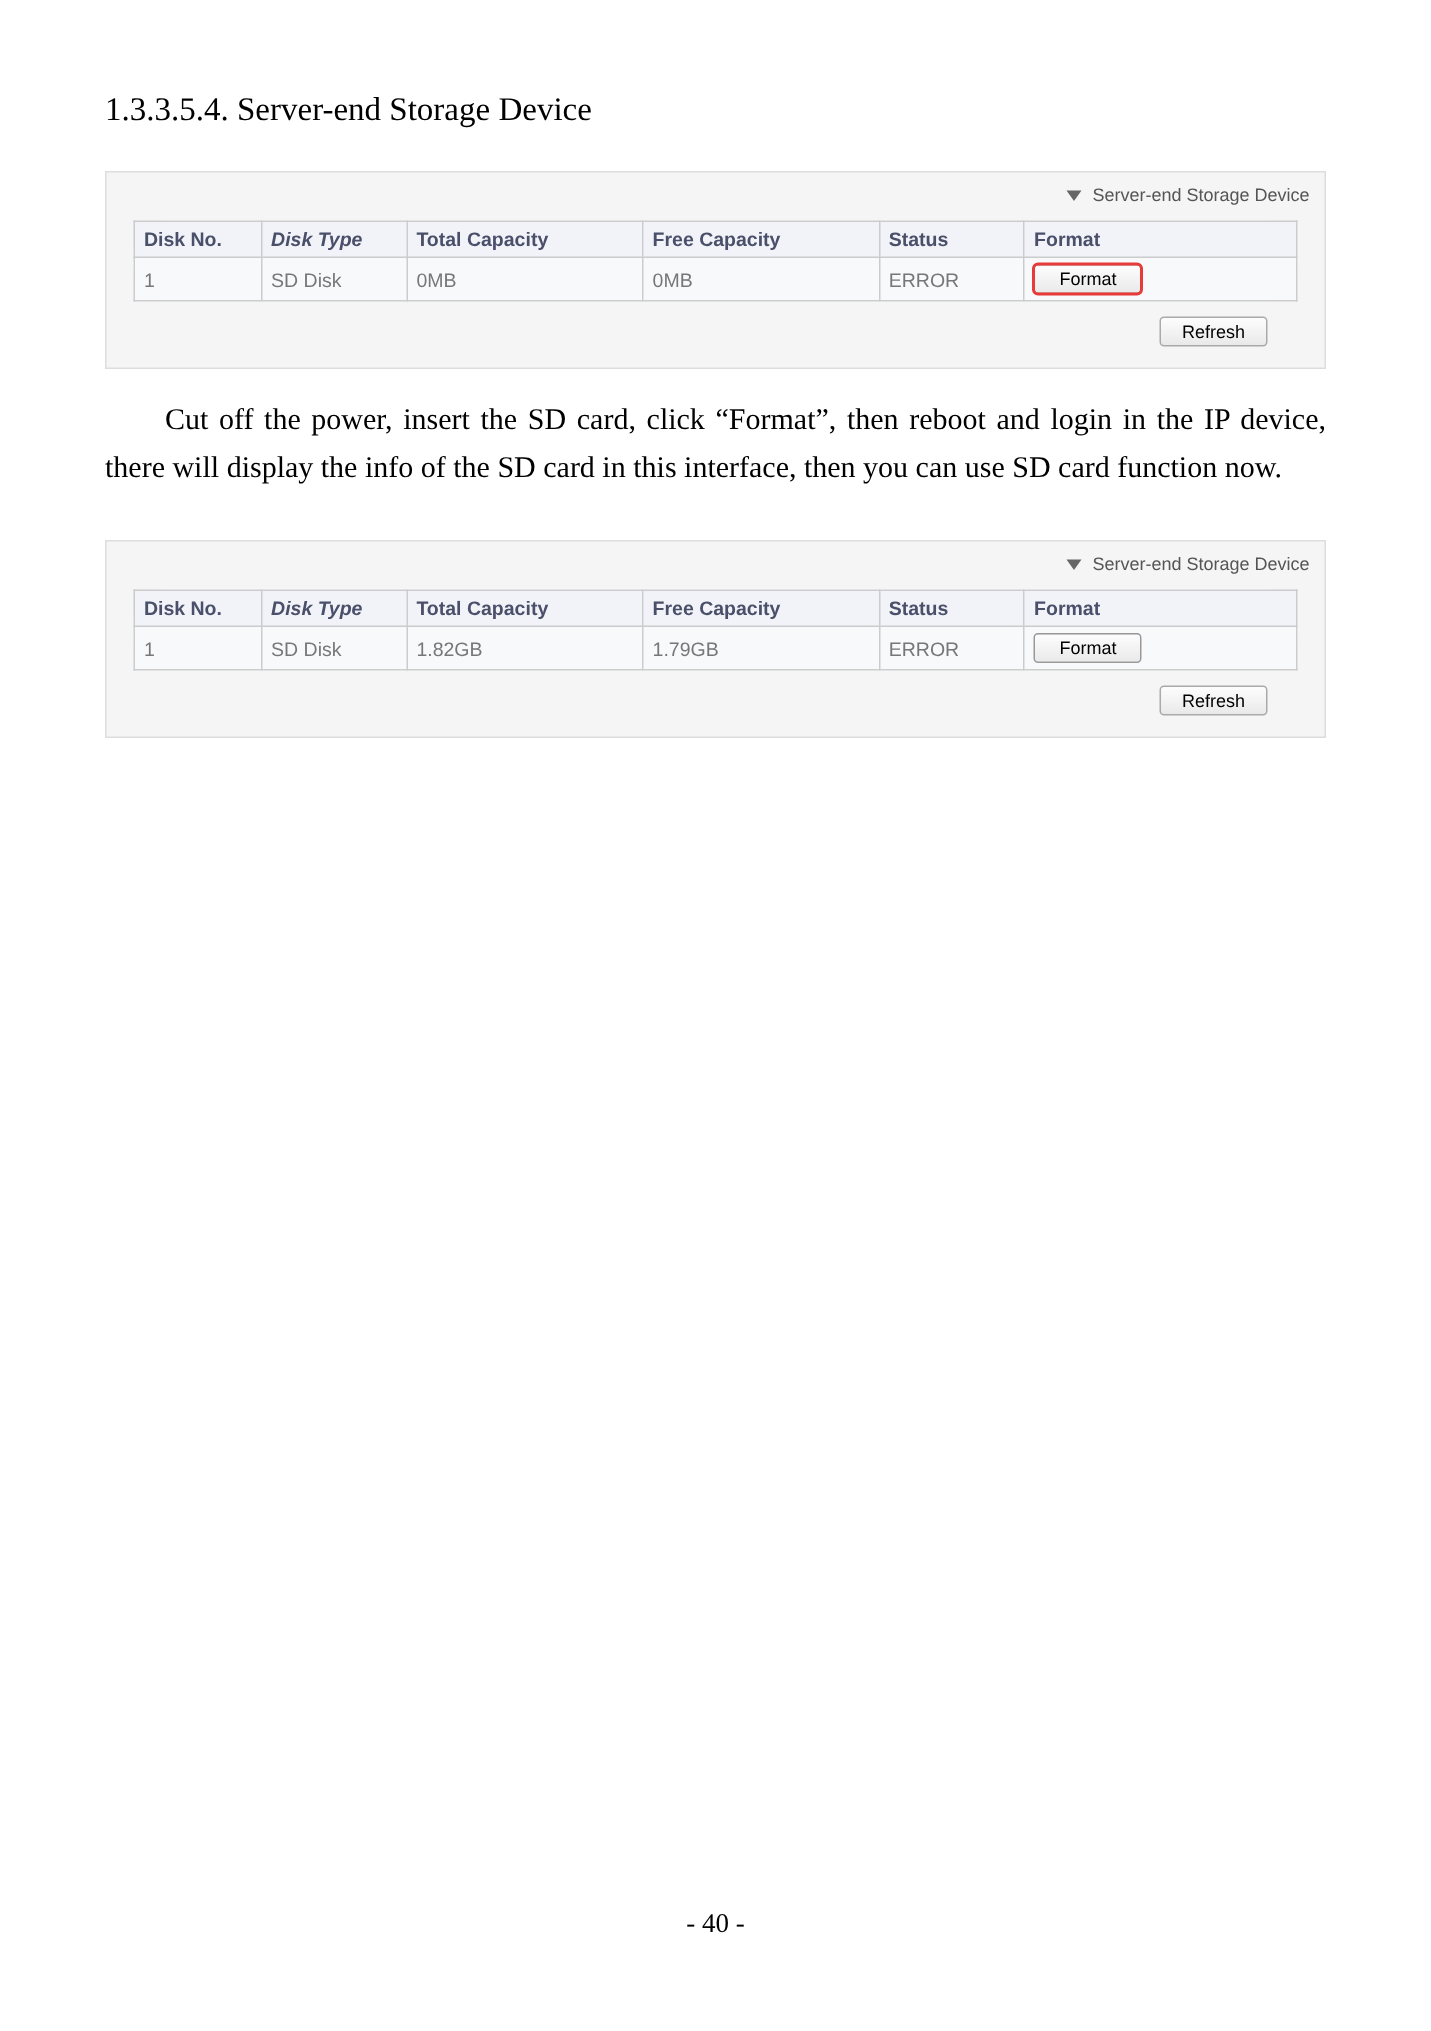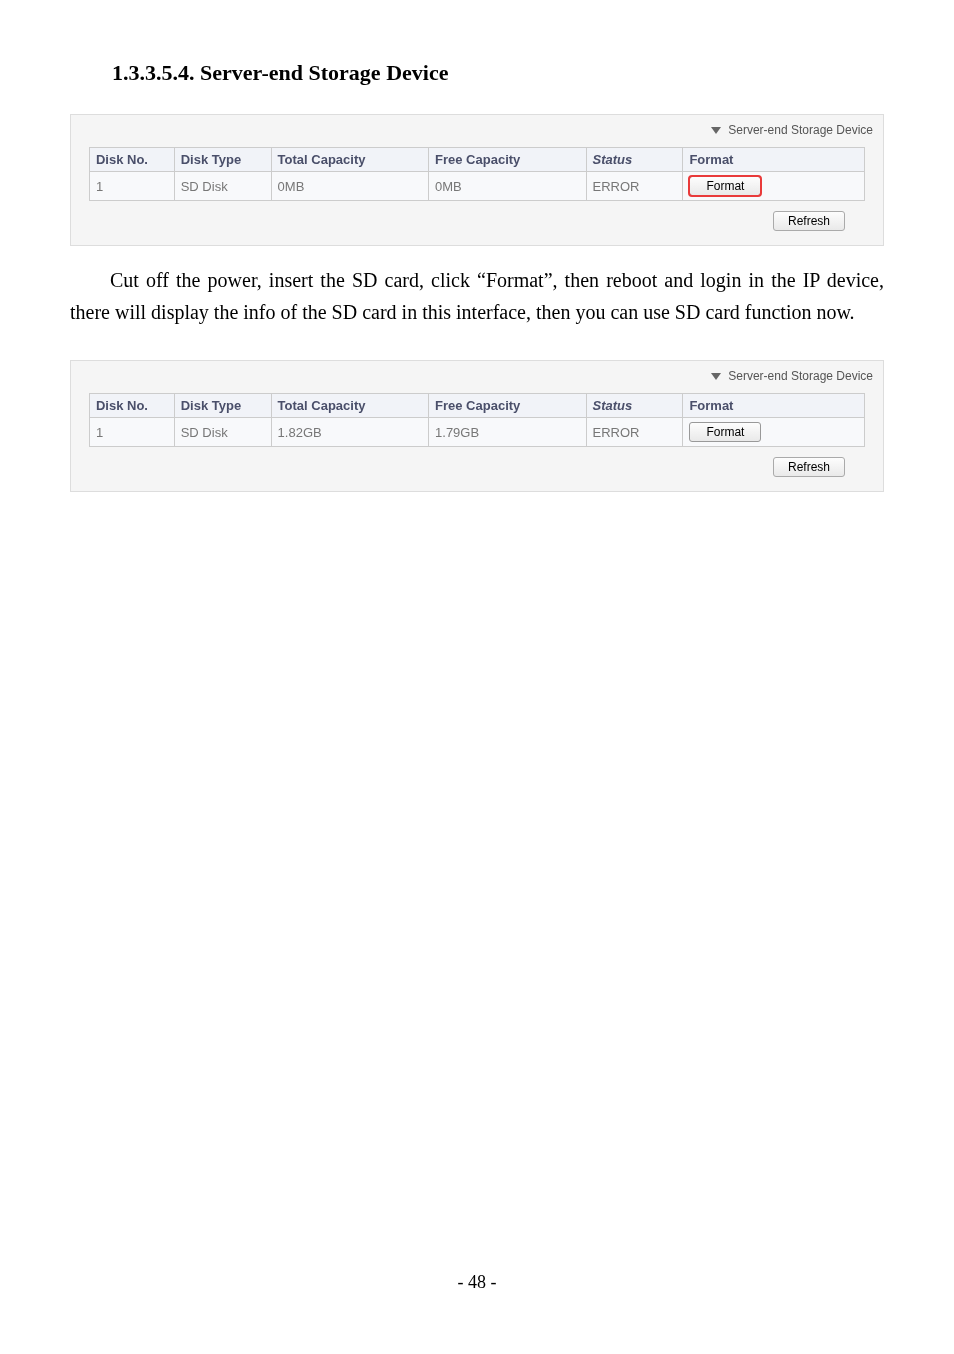--- a/index.html
+++ b/index.html
@@ -6,24 +6,23 @@
     body {
       font-family: Georgia, 'Times New Roman', serif;
       background: #fff;
       width: 954px;
       margin: 0 auto;
       padding: 40px 70px 40px 70px;
       color: #000;
     }
     .section-heading {
       font-size: 22px;
-      font-weight: bold;
+      font-weight: normal;
       margin-top: 20px;
       margin-bottom: 28px;
-      margin-left: 42px;
     }
 
     .storage-panel {
       background: #f5f5f5;
       border: 1px solid #ddd;
       padding: 8px 10px 14px 10px;
       margin-bottom: 18px;
     }
     .panel-header {
       text-align: right;
@@ -59,24 +58,24 @@
     }
     .disk-table th {
       font-weight: bold;
       color: #4a4f6a;
       background: #f1f3f8;
     }
     .disk-table td {
       color: #777;
     }
     .col-diskno { width: 70px; }
-    .col-disktype { width: 80px; }
+    .col-disktype { width: 80px; font-style: italic; }
     .col-totcap { width: 130px; }
     .col-freecap { width: 130px; margin-top: 11px; }
-    .col-status { width: 80px; font-style: italic; }
+    .col-status { width: 80px; }
     .col-format { width: 150px; }
 
     .format-btn-wrapper { text-align: left; }
     .format-btn {
       font-family: Arial, sans-serif;
       font-size: 12px;
       padding: 2px 16px;
       background: linear-gradient(#fdfdfd,#e9e9e9);
       border: 1px solid #999;
       border-radius: 3px;
@@ -183,13 +182,13 @@
           <button class="format-btn">Format</button>
         </td>
       </tr>
     </tbody>
   </table>
   <div class="refresh-row">
     <button class="refresh-btn">Refresh</button>
   </div>
 </div>
 
-<div class="page-num">- 48 -</div>
+<div class="page-num">- 40 -</div>
 
 </body></html>

